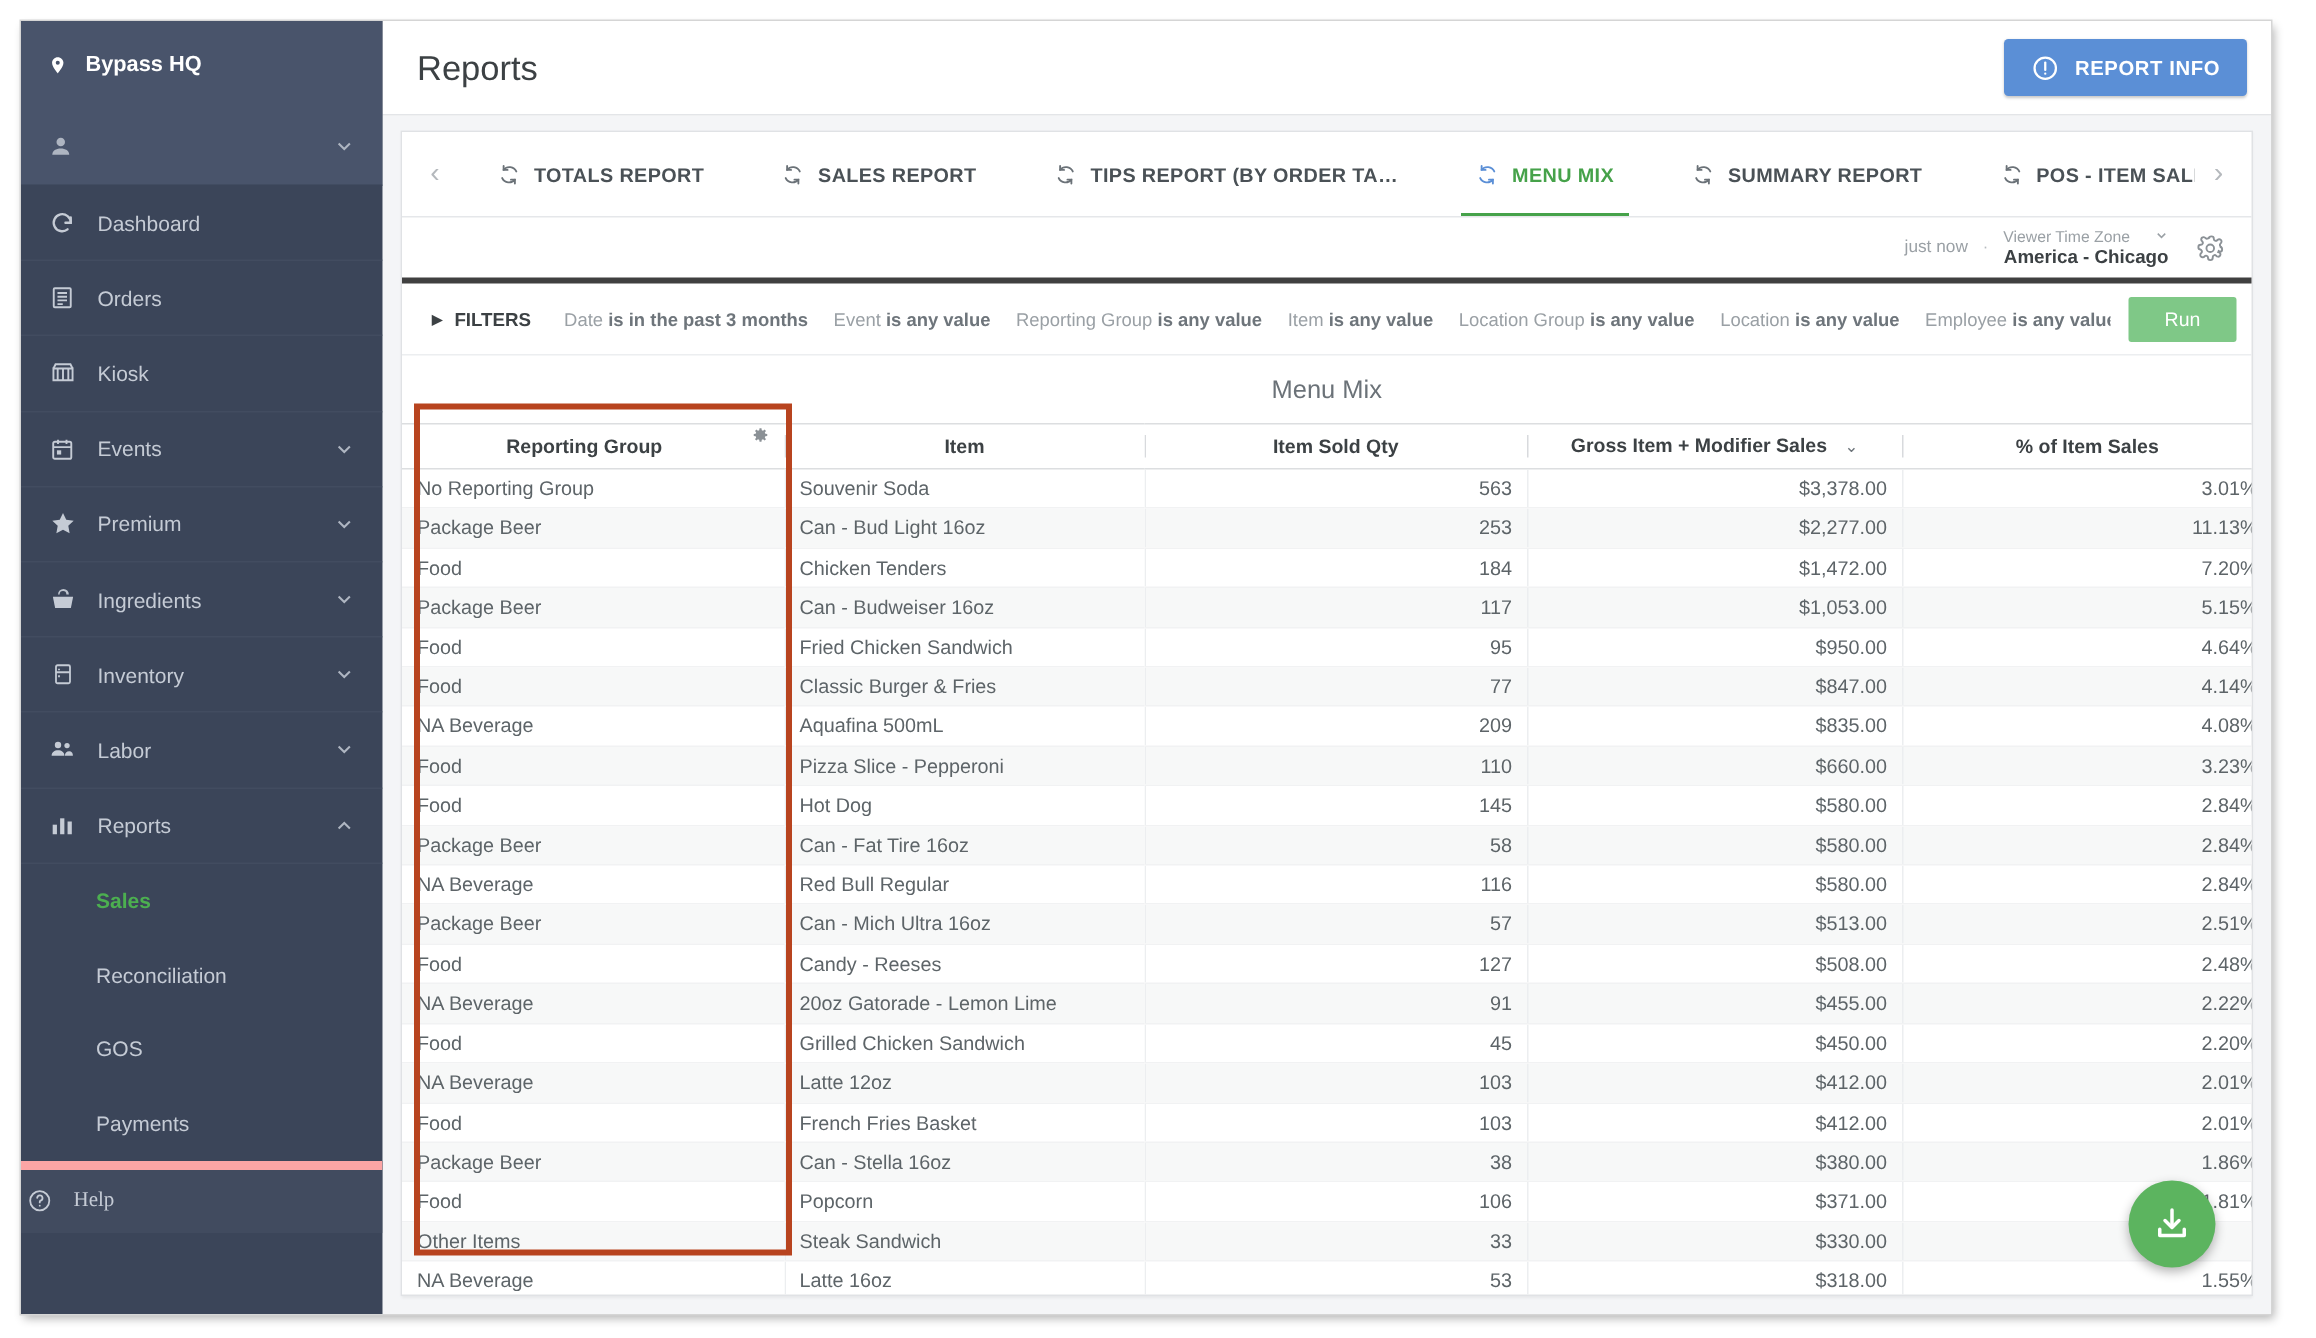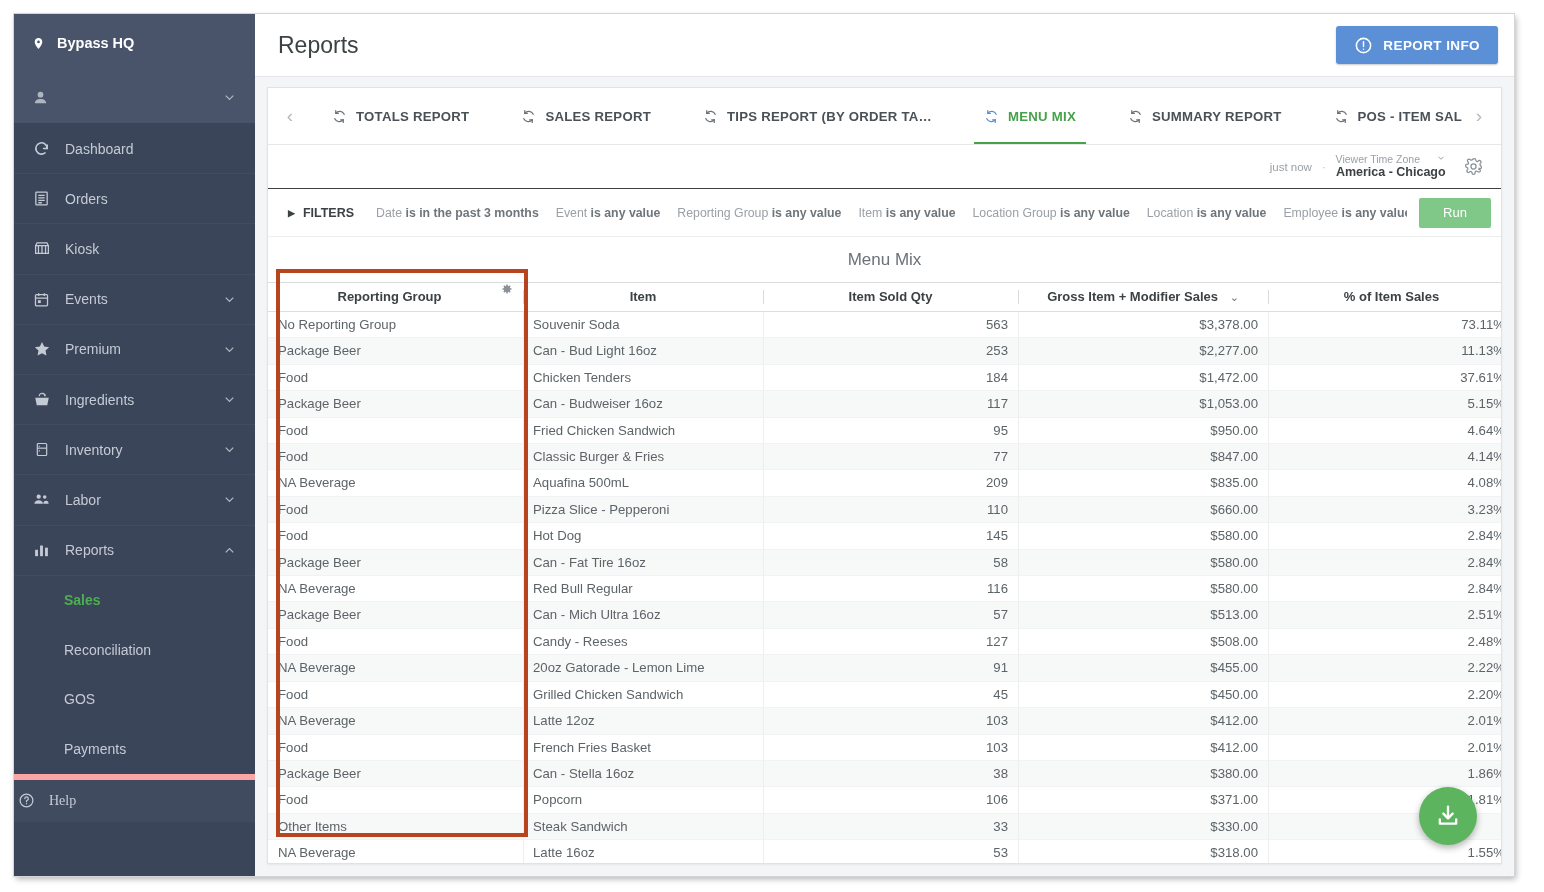--- a/index.html
+++ b/index.html
@@ -131,21 +131,21 @@
   .tab.active::after {
     content: ""; position: absolute; left: 16px; right: 16px; bottom: 0;
     height: 2.5px; background: #46a24a;
   }
 
   
   .tz-row {
     height: 44px; flex: 0 0 44px;
     display: flex; align-items: center; justify-content: flex-end;
     padding: 0 14px 0 0; gap: 10px;
-    border-bottom: 1px solid #404040;
+    border-bottom: 4px solid #404040;
   }
   .tz-justnow { font-size: 11.5px; color: #9aa0a5; }
   .tz-dot { font-size: 11px; color: #b6bbbf; }
   .tz-block { text-align: center; line-height: 1.15; }
   .tz-label { font-size: 10.5px; color: #9aa0a5; display: flex; align-items: flex-start; gap: 16px; justify-content: center;}
   .tz-value { font-size: 12.5px; color: #3c4144; font-weight: bold; }
   .gear-btn { color: #8b9196; cursor: pointer; padding: 4px; margin-left: 4px;}
 
   
   .filters-row {
@@ -557,35 +557,35 @@
                 </th>
                 <th class="divider"><span>% of Item Sales</span></th>
               </tr>
             </thead>
             <tbody>
                 <tr>
                   <td>No Reporting Group</td>
                   <td class="divider">Souvenir Soda</td>
                   <td class="num divider">563</td>
                   <td class="num divider">$3,378.00</td>
-                  <td class="num divider">73.11%</td>
+                  <td class="num divider">3.01%</td>
                 </tr>
                 <tr>
                   <td>Package Beer</td>
                   <td class="divider">Can - Bud Light 16oz</td>
                   <td class="num divider">253</td>
                   <td class="num divider">$2,277.00</td>
                   <td class="num divider">11.13%</td>
                 </tr>
                 <tr>
                   <td>Food</td>
                   <td class="divider">Chicken Tenders</td>
                   <td class="num divider">184</td>
                   <td class="num divider">$1,472.00</td>
-                  <td class="num divider">37.61%</td>
+                  <td class="num divider">7.20%</td>
                 </tr>
                 <tr>
                   <td>Package Beer</td>
                   <td class="divider">Can - Budweiser 16oz</td>
                   <td class="num divider">117</td>
                   <td class="num divider">$1,053.00</td>
                   <td class="num divider">5.15%</td>
                 </tr>
                 <tr>
                   <td>Food</td>

